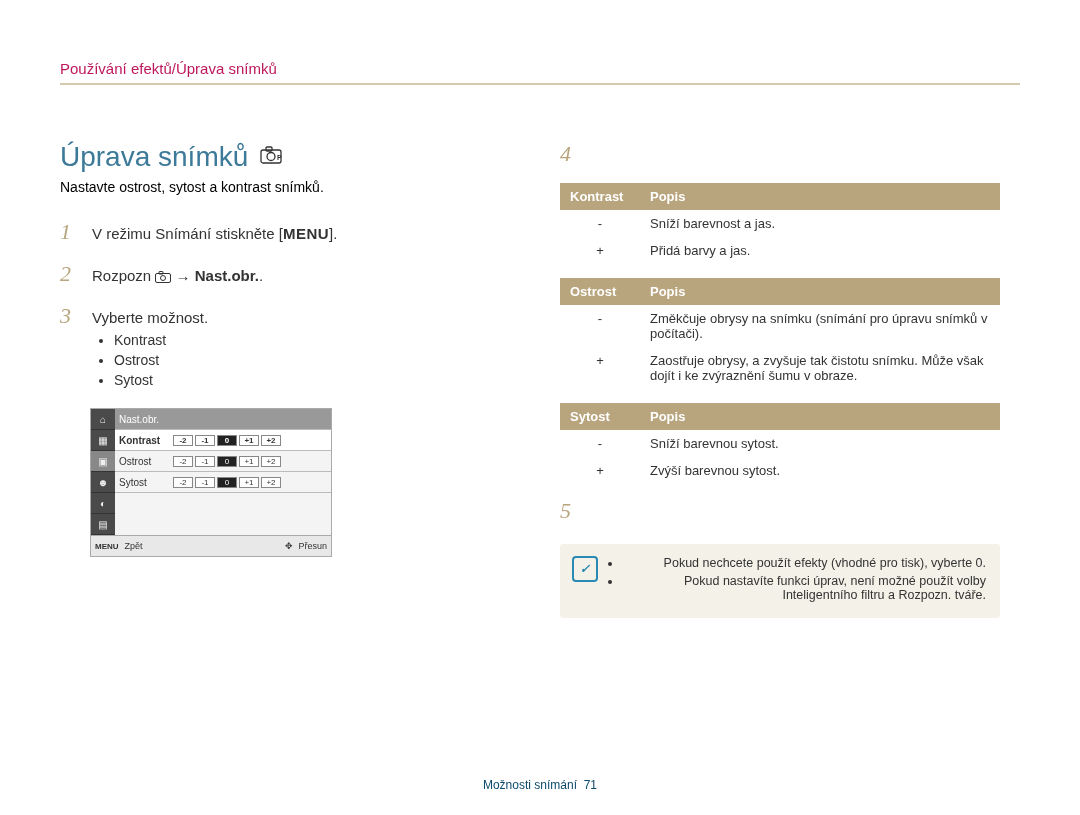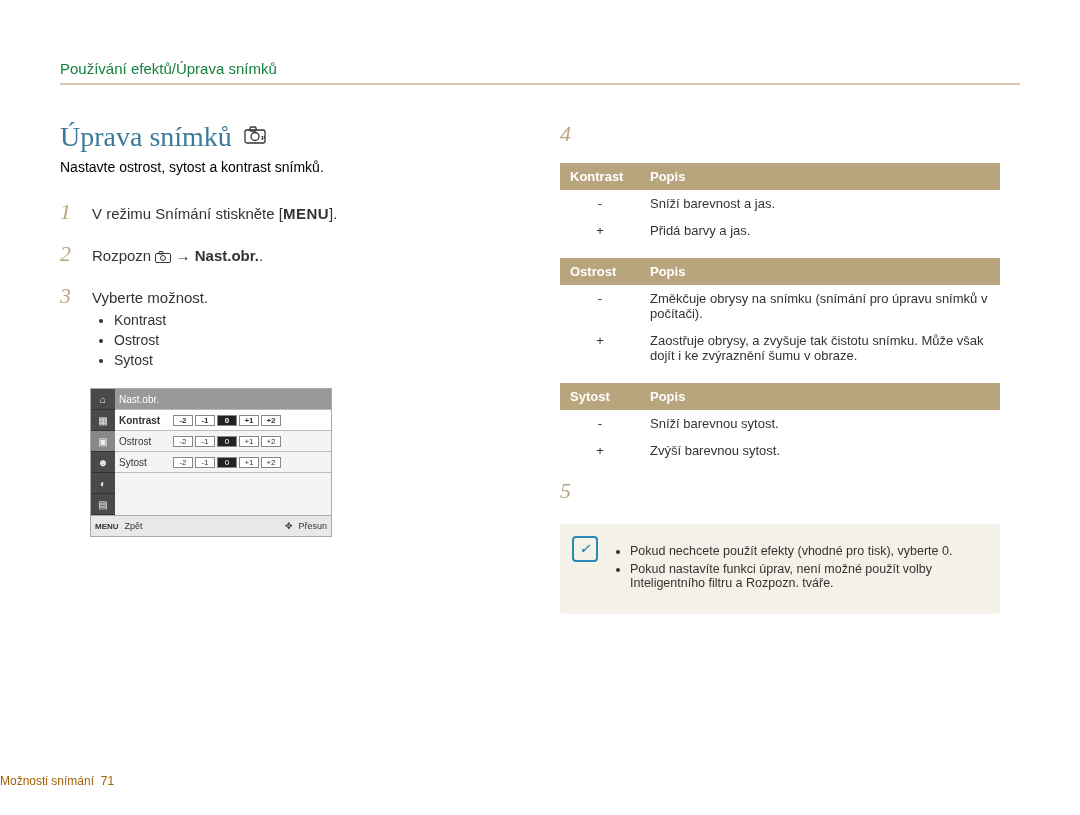--- a/index.html
+++ b/index.html
@@ -9,44 +9,43 @@
     background: #ffffff;
     color: #333333;
     width: 1080px;
   }
   .page {
     width: 1080px;
     box-sizing: border-box;
     padding: 60px 0 0 0;
   }
   .header-bar {
-    margin: 0 60px 36px 60px;
+    margin: 0 60px 56px 60px;
     border-bottom: 2px solid #d6c9ae;
     padding-bottom: 6px;
     font-size: 15px;
-    color: #15803d;
+    color: #be185d;
   }
   .columns {
     display: flex;
     flex-direction: row;
     gap: 60px;
     padding: 0 60px;
   }
   .col {
     width: 440px;
   }
   h1.section-title {
     font-size: 28px;
     font-weight: 400;
     color: #3d7a99;
     margin: 0 0 6px 0;
     display: flex;
     align-items: center;
     gap: 12px;
-    font-family: Liberation Serif, serif;
   }
   .mode-icon {
     font-size: 18px;
     color: #444;
   }
   .subtitle {
     font-size: 14px;
     color: #000000;
     margin: 0 0 24px 0;
   }
@@ -185,32 +184,32 @@
     border: 2px solid #2a8ab3;
     border-radius: 4px;
     color: #2a8ab3;
     display: flex;
     align-items: center;
     justify-content: center;
     font-weight: bold;
     font-style: italic;
     font-family: Georgia, serif;
   }
-  .note ul { margin: 8px; padding-left: 16px; }
+  .note ul { margin: 0; padding-left: 16px; text-align: right; }
   .note li { margin-bottom: 4px; }
 
   .inline-key {
     display: inline-block;
     padding: 0 1px;
   }
 
   .footer {
-    text-align: left;
+    text-align: center;
     font-size: 12px;
-    color: #a16207;
+    color: #0c4a6e;
     margin-top: 160px;
   }
 </style>
 </head>
 <body>
 
 <div class="page">
 
   <div class="header-bar">Používání efektů/Úprava snímků</div>
 

